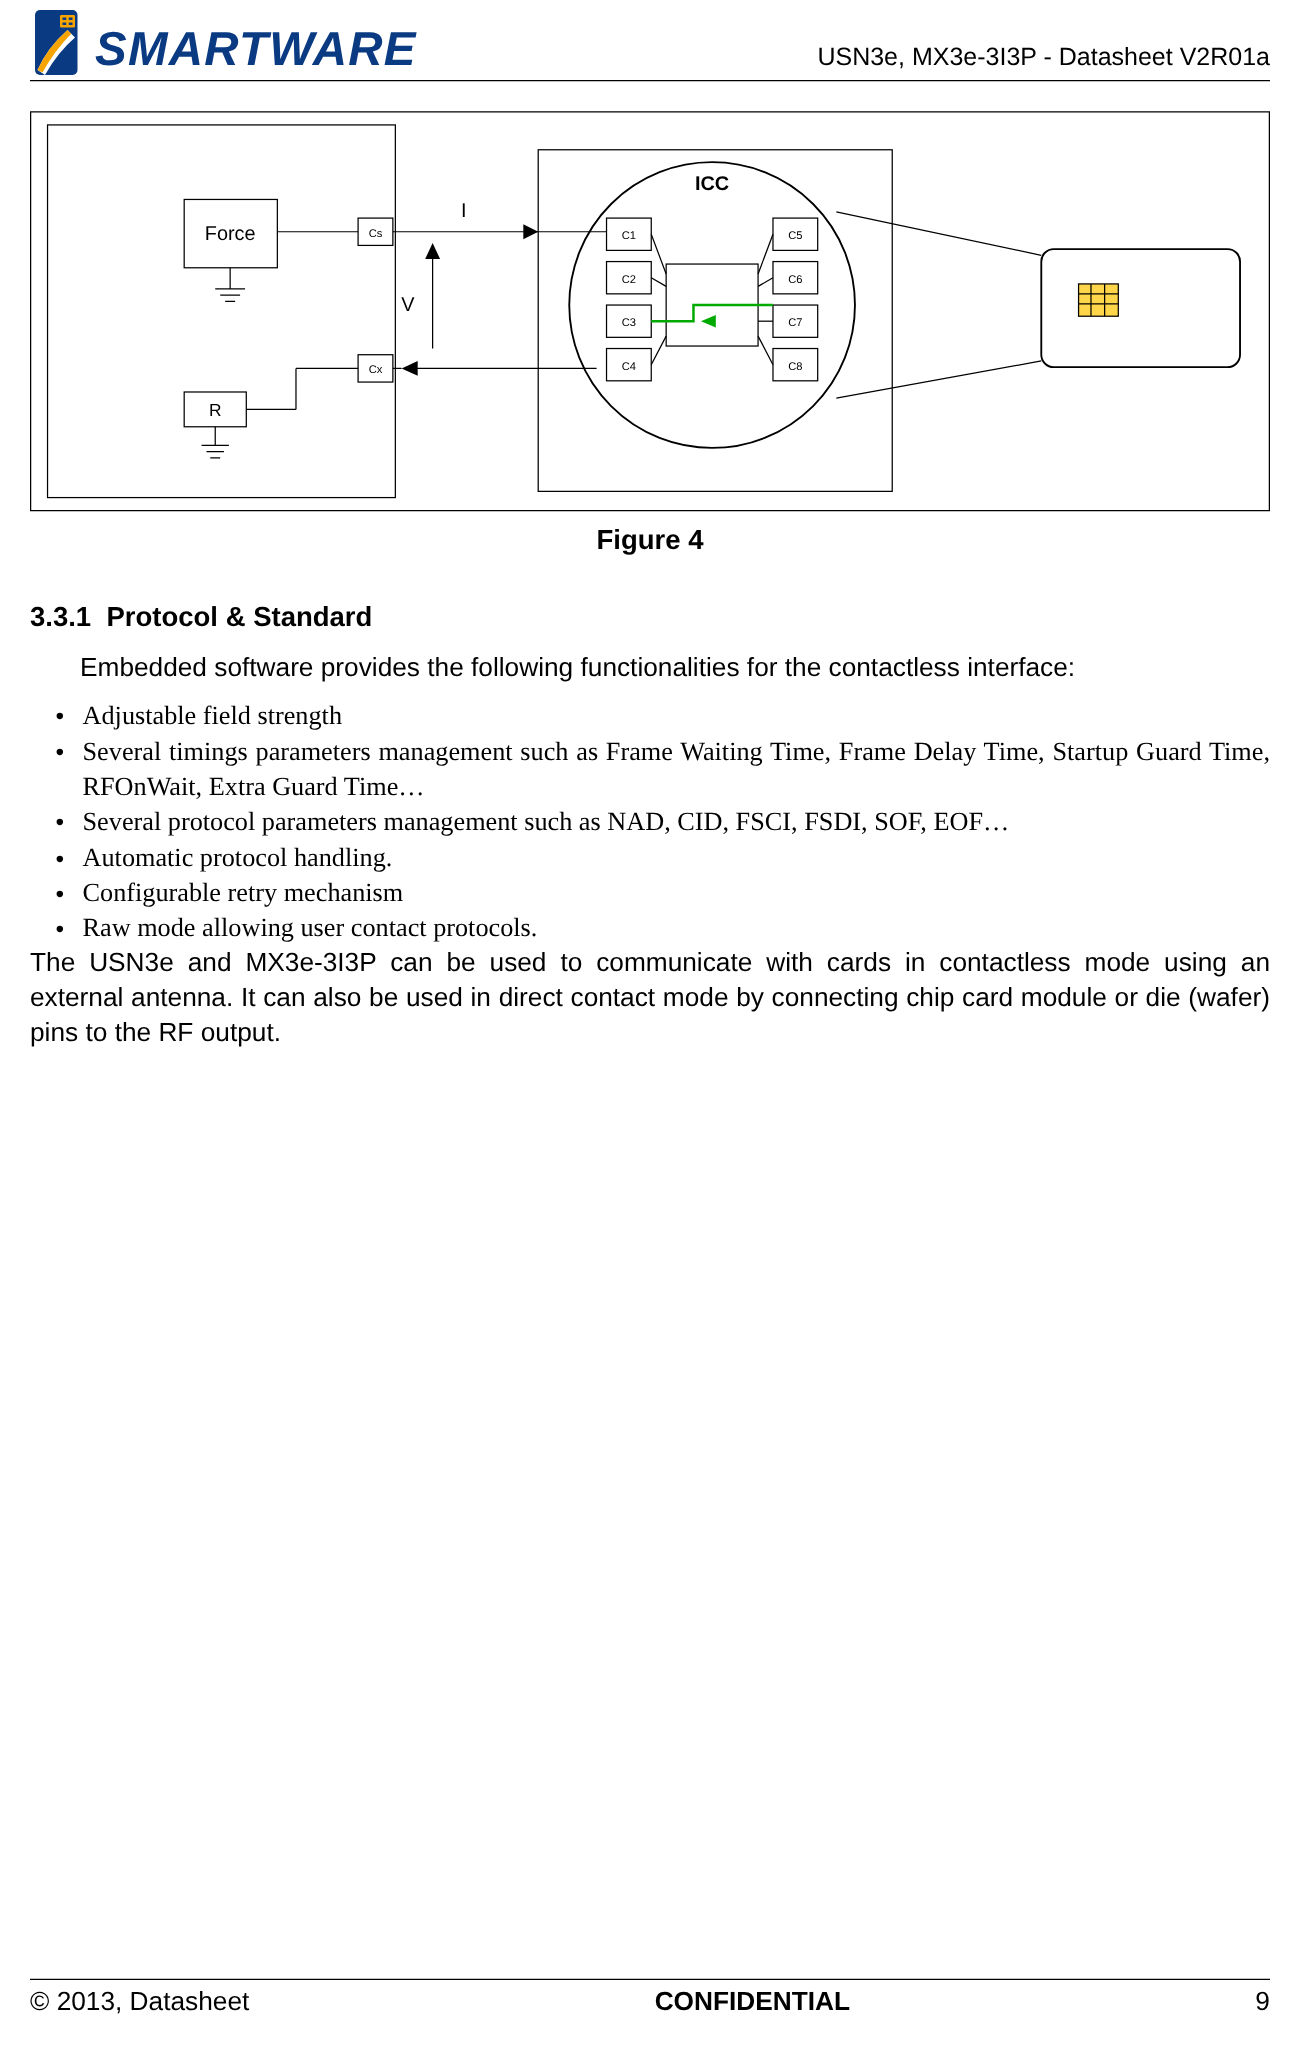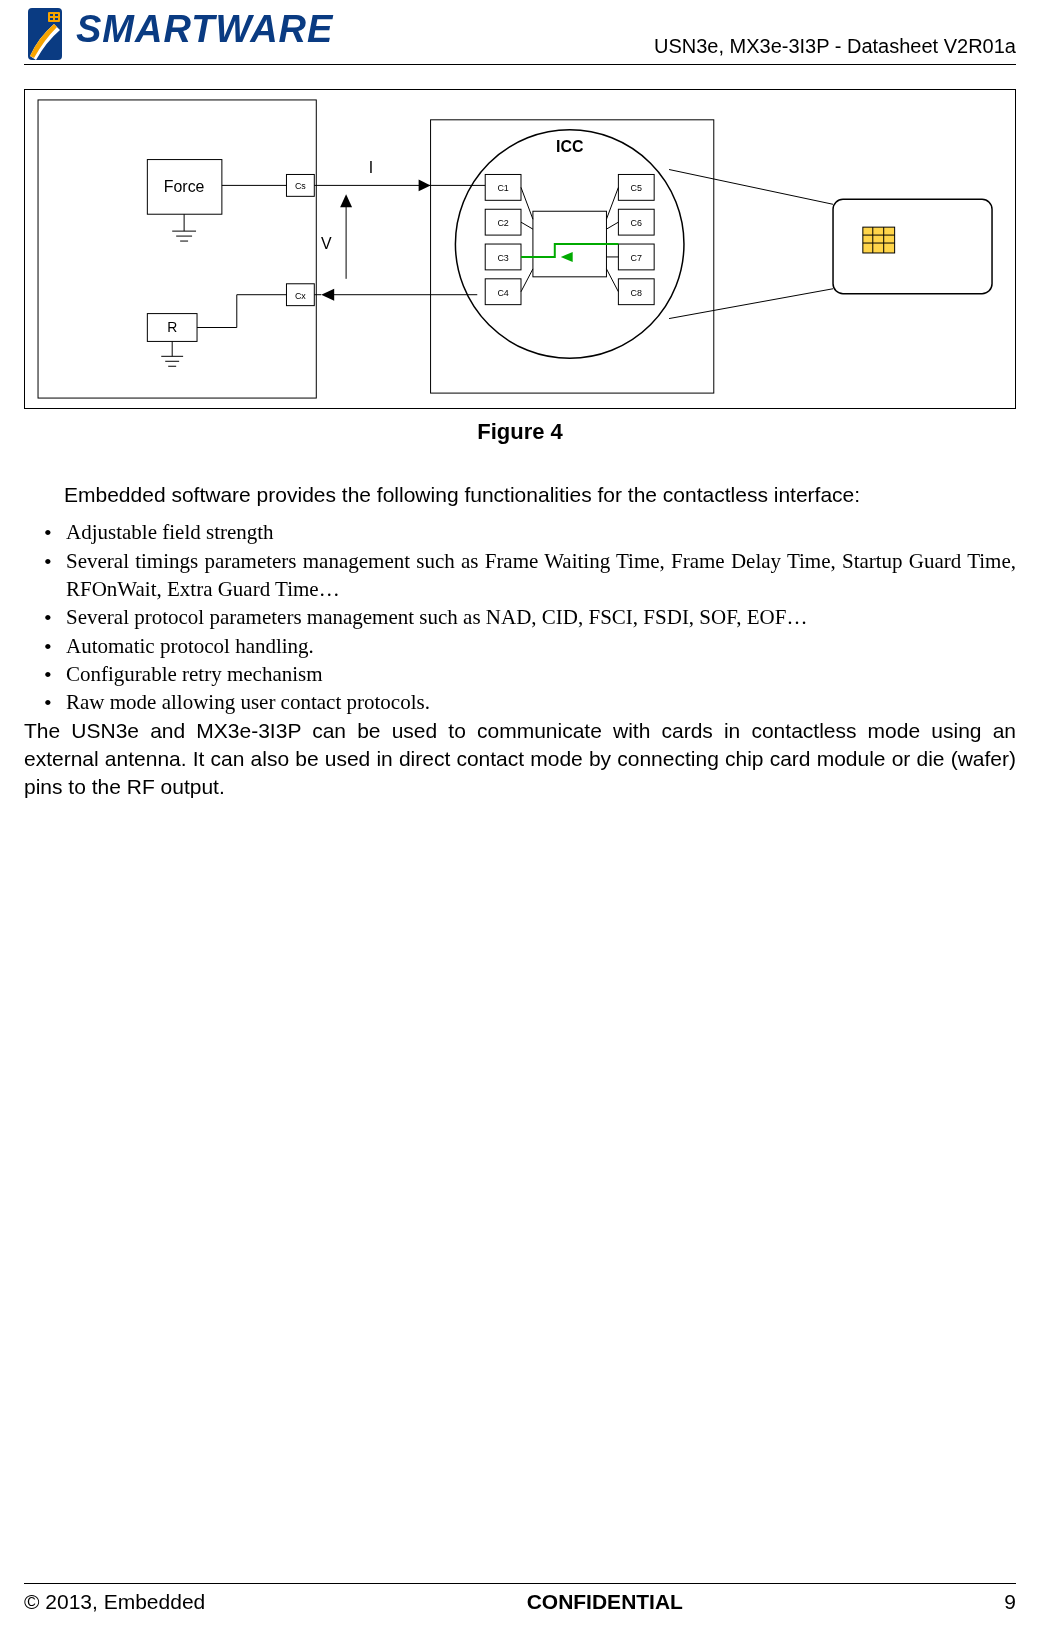--- a/index.html
+++ b/index.html
@@ -17,21 +17,21 @@
     .header {
       display: flex;
       justify-content: space-between;
       align-items: flex-end;
       border-bottom: 1.5px solid #000;
       padding-bottom: 4px;
       margin-bottom: 24px;
     }
     .logo-wrap {
       display: flex;
-      align-items: flex-start;
+      align-items: flex-end;
       gap: 10px;
     }
     .logo-mark {
       width: 42px;
       height: 52px;
       position: relative;
     }
     .header-doc {
       font-size: 20px;
       padding-bottom: 2px;
@@ -227,32 +227,35 @@
         <line x1="840" y1="154" x2="872" y2="154" stroke="#000"></line>
         <line x1="850" y1="138" x2="850" y2="164" stroke="#000"></line>
         <line x1="861" y1="138" x2="861" y2="164" stroke="#000"></line>
       </g>
     </svg>
   </div>
 
   <div class="figure-caption">Figure 4</div>
 
 
+  <div class="h3">
+    <span>3.3.1</span>&nbsp;&nbsp;<span>Protocol &amp; Standard</span>
+  </div>
 
   <p class="intro">Embedded software provides the following functionalities for the contactless interface:</p>
 
   <ul class="bullets">
     <li>Adjustable field strength</li>
     <li>Several timings parameters management such as Frame Waiting Time, Frame Delay Time, Startup Guard Time, RFOnWait, Extra Guard Time…</li>
     <li>Several protocol parameters management such as NAD, CID, FSCI, FSDI, SOF, EOF…</li>
     <li>Automatic protocol handling.</li>
     <li>Configurable retry mechanism</li>
     <li>Raw mode allowing user contact protocols.</li>
   </ul>
 
   <p class="para">The USN3e and MX3e-3I3P can be used to communicate with cards in contactless mode using an external antenna. It can also be used in direct contact mode by connecting chip card module or die (wafer) pins to the RF output.</p>
 </div>
 
 <div class="footer">
-  <span>© 2013, Embedded</span>
+  <span>© 2013, Datasheet</span>
   <span class="footer-center">CONFIDENTIAL</span>
   <span>9</span>
 </div>
 
 </body></html>

